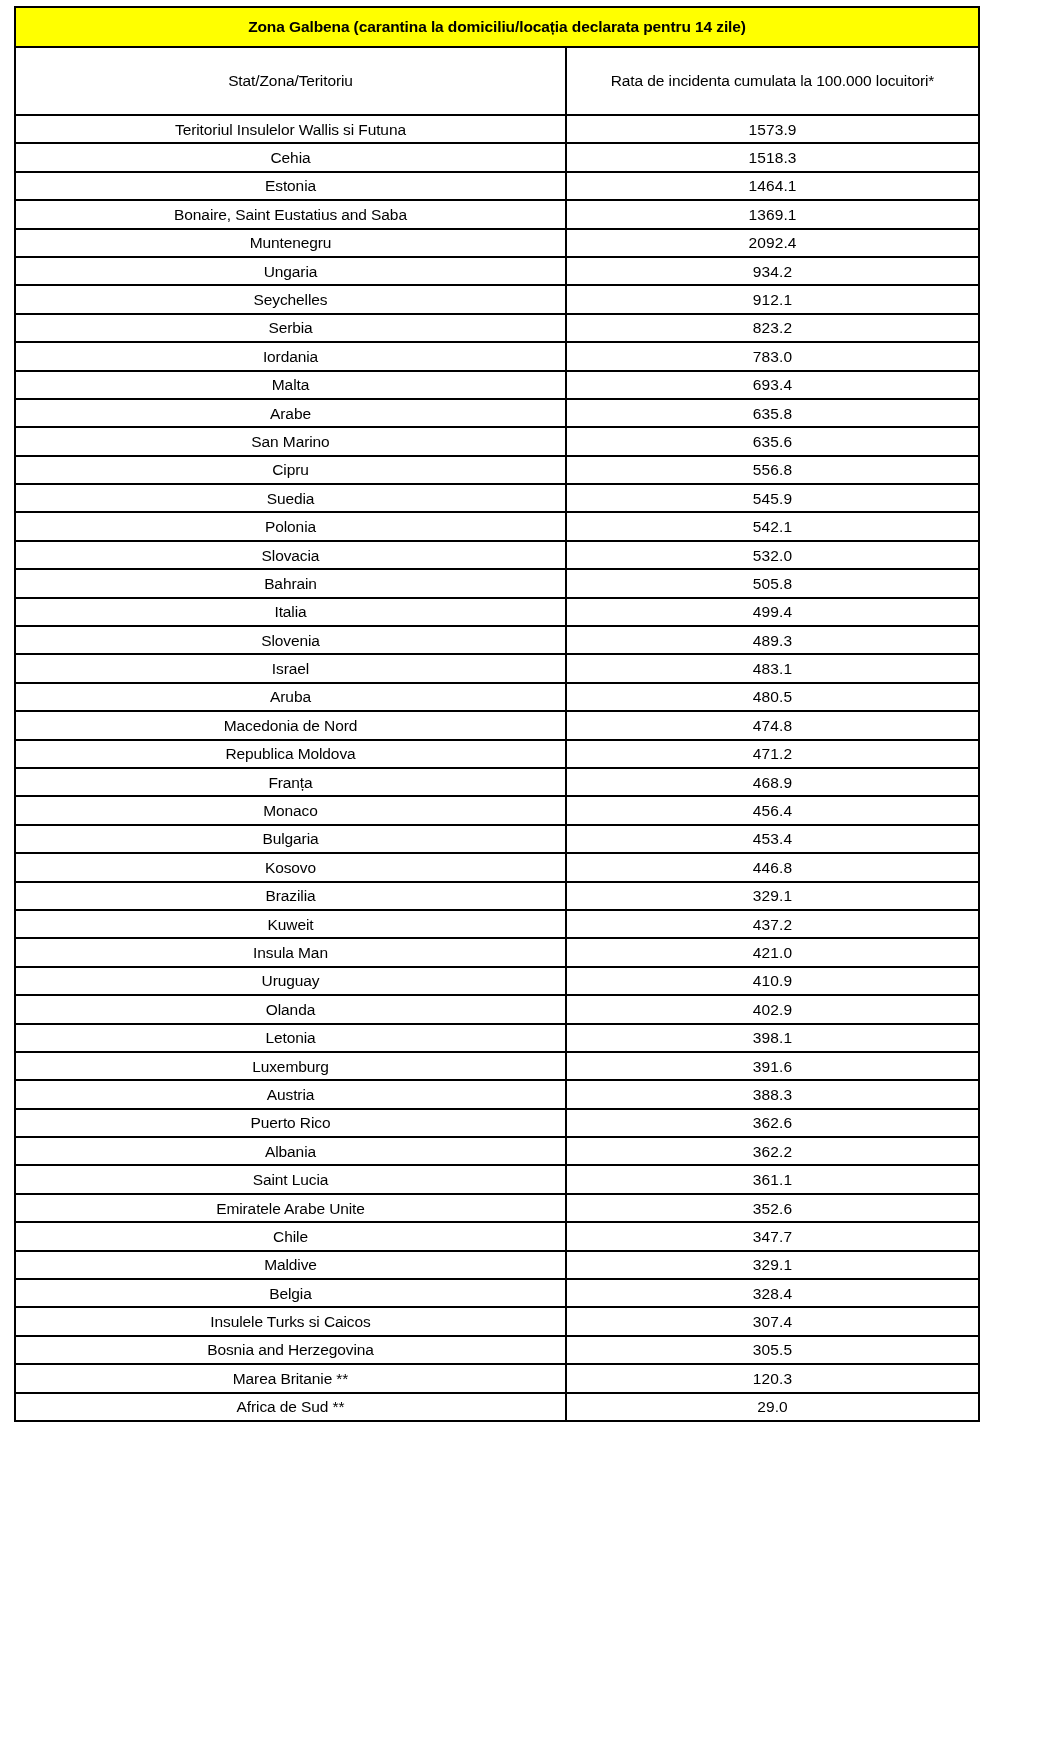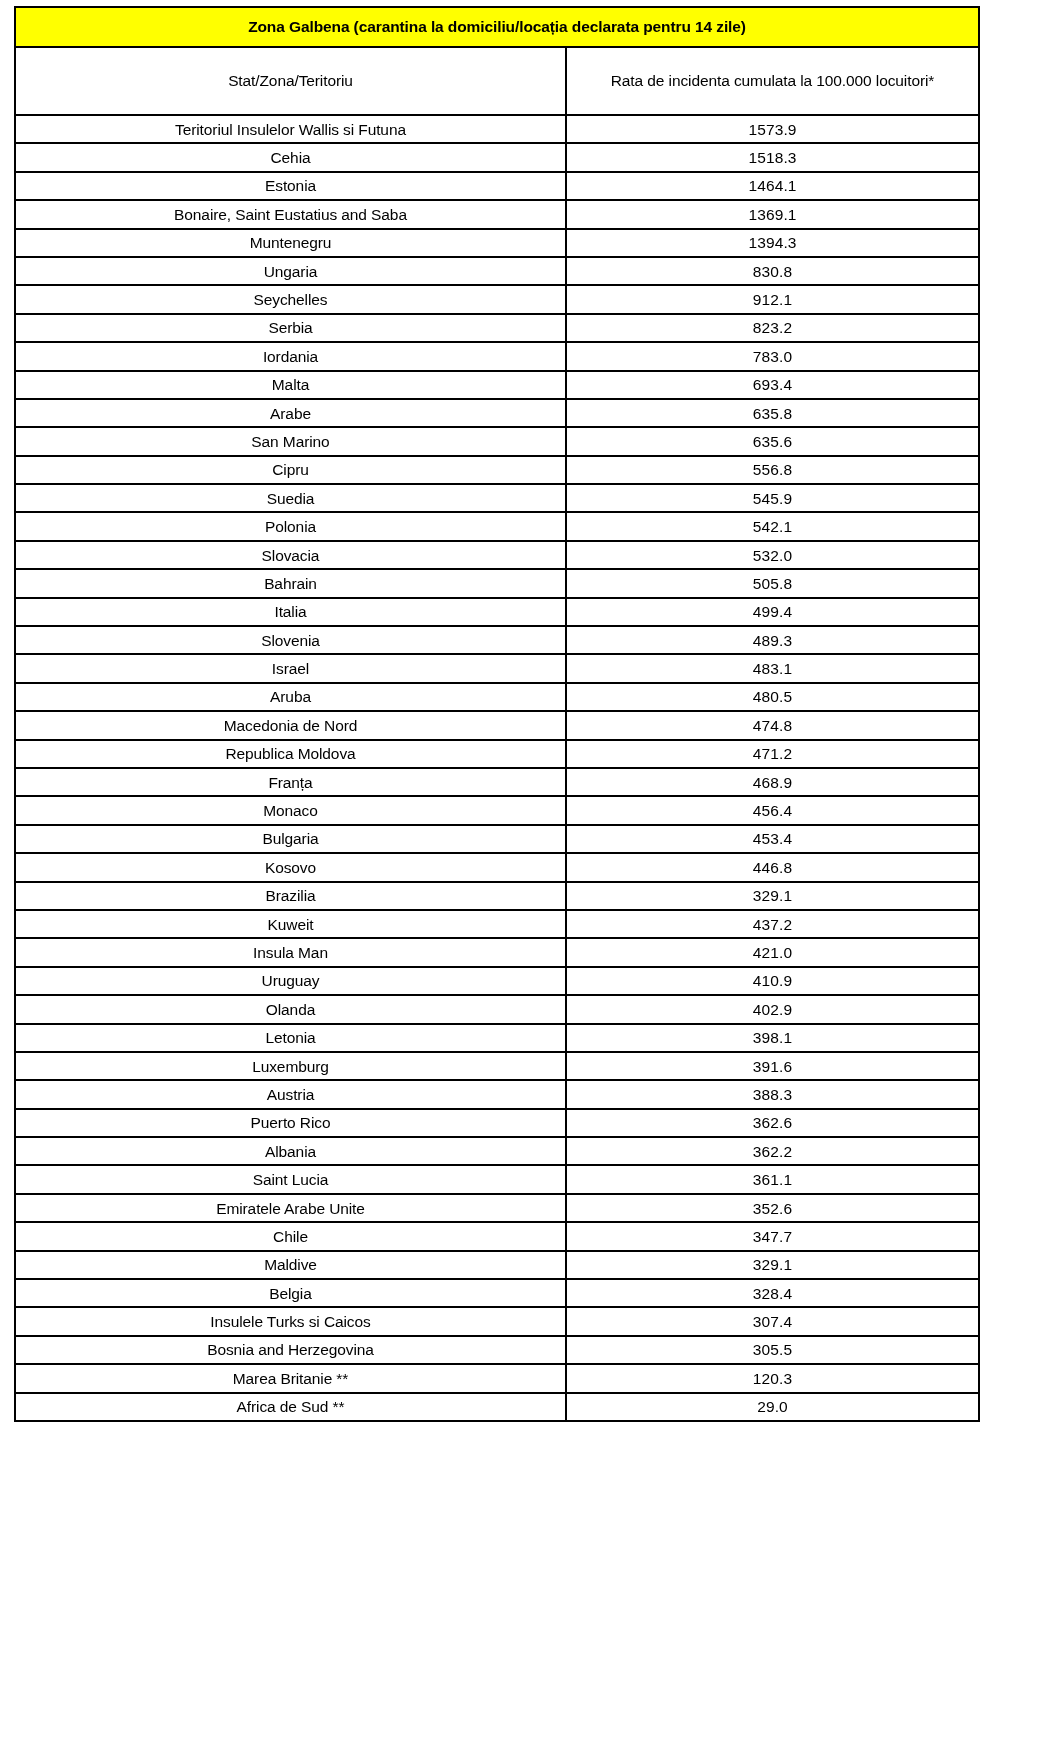--- a/index.html
+++ b/index.html
@@ -108,25 +108,25 @@
         <tr class="data-row">
           <td class="name-cell">Estonia</td>
           <td class="value-cell">1464.1</td>
         </tr>
         <tr class="data-row">
           <td class="name-cell">Bonaire, Saint Eustatius and Saba</td>
           <td class="value-cell">1369.1</td>
         </tr>
         <tr class="data-row">
           <td class="name-cell">Muntenegru</td>
-          <td class="value-cell">1394.3</td>
+          <td class="value-cell">2092.4</td>
         </tr>
         <tr class="data-row">
           <td class="name-cell">Ungaria</td>
-          <td class="value-cell">830.8</td>
+          <td class="value-cell">934.2</td>
         </tr>
         <tr class="data-row">
           <td class="name-cell">Seychelles</td>
           <td class="value-cell">912.1</td>
         </tr>
         <tr class="data-row">
           <td class="name-cell">Serbia</td>
           <td class="value-cell">823.2</td>
         </tr>
         <tr class="data-row">

